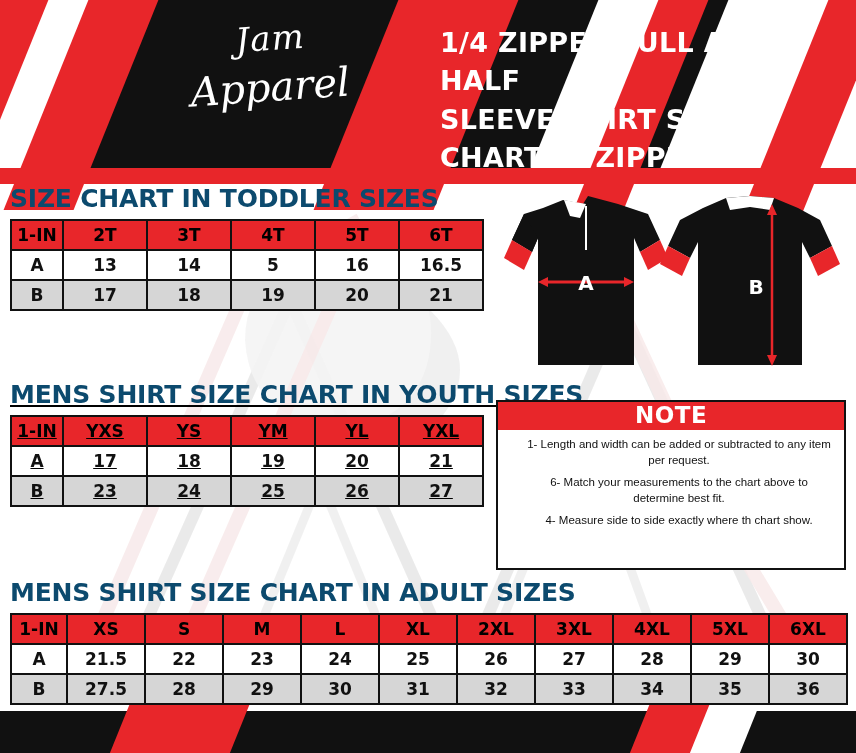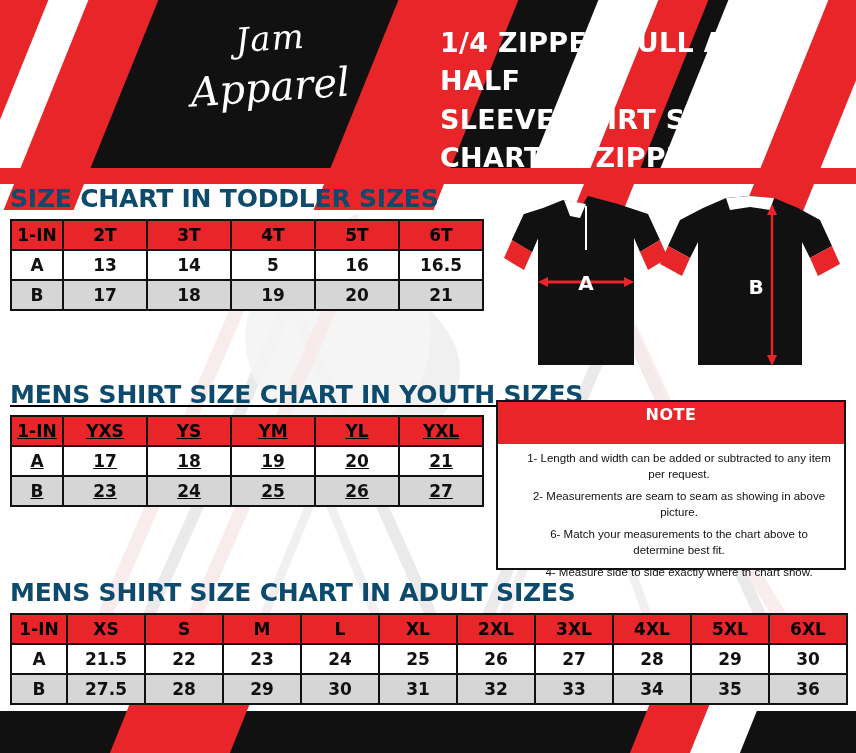--- a/index.html
+++ b/index.html
@@ -193,22 +193,22 @@
     width: 350px; height: 170px;
     background: #ffffff;
     border: 2px solid #111111;
   }
   .note-head {
     background: #e8262a;
     color: #ffffff;
     text-align: center;
     font-family: "DejaVu Sans", sans-serif;
     font-weight: bold;
-    font-size: 16px;
-    height: 42px;
+    font-size: 23px;
+    height: 28px;
     line-height: 26px;
     letter-spacing: 0.5px;
   }
   .note-body {
     padding: 7px 10px 4px 10px;
     font-family: "Liberation Sans", sans-serif;
     font-size: 11.5px;
     color: #111111;
     line-height: 1.35;
     margin-left: 16px;
@@ -446,20 +446,19 @@
         <polygon points="284,14 279,25 289,25" fill="#e8262a"></polygon>
         <polygon points="284,176 279,165 289,165" fill="#e8262a"></polygon>
         <text x="268" y="104" fill="#ffffff" font-family="DejaVu Sans, sans-serif" font-size="20" font-weight="bold" text-anchor="middle">B</text>
       </g>
     </svg>
 
     <div class="note-box">
       <div class="note-head">NOTE</div>
       <div class="note-body">
         <p>1- Length and width can be added or subtracted to any item per request.</p>
-        <p>2- Measurements are seam to seam  as showing in above picture.</p>
         <p>6- Match your measurements to the chart above to determine best fit.</p>
         <p>4- Measure side to side exactly where th chart show.</p>
       </div>
     </div>
 
   </div>
 </div>
 
 </body></html>

